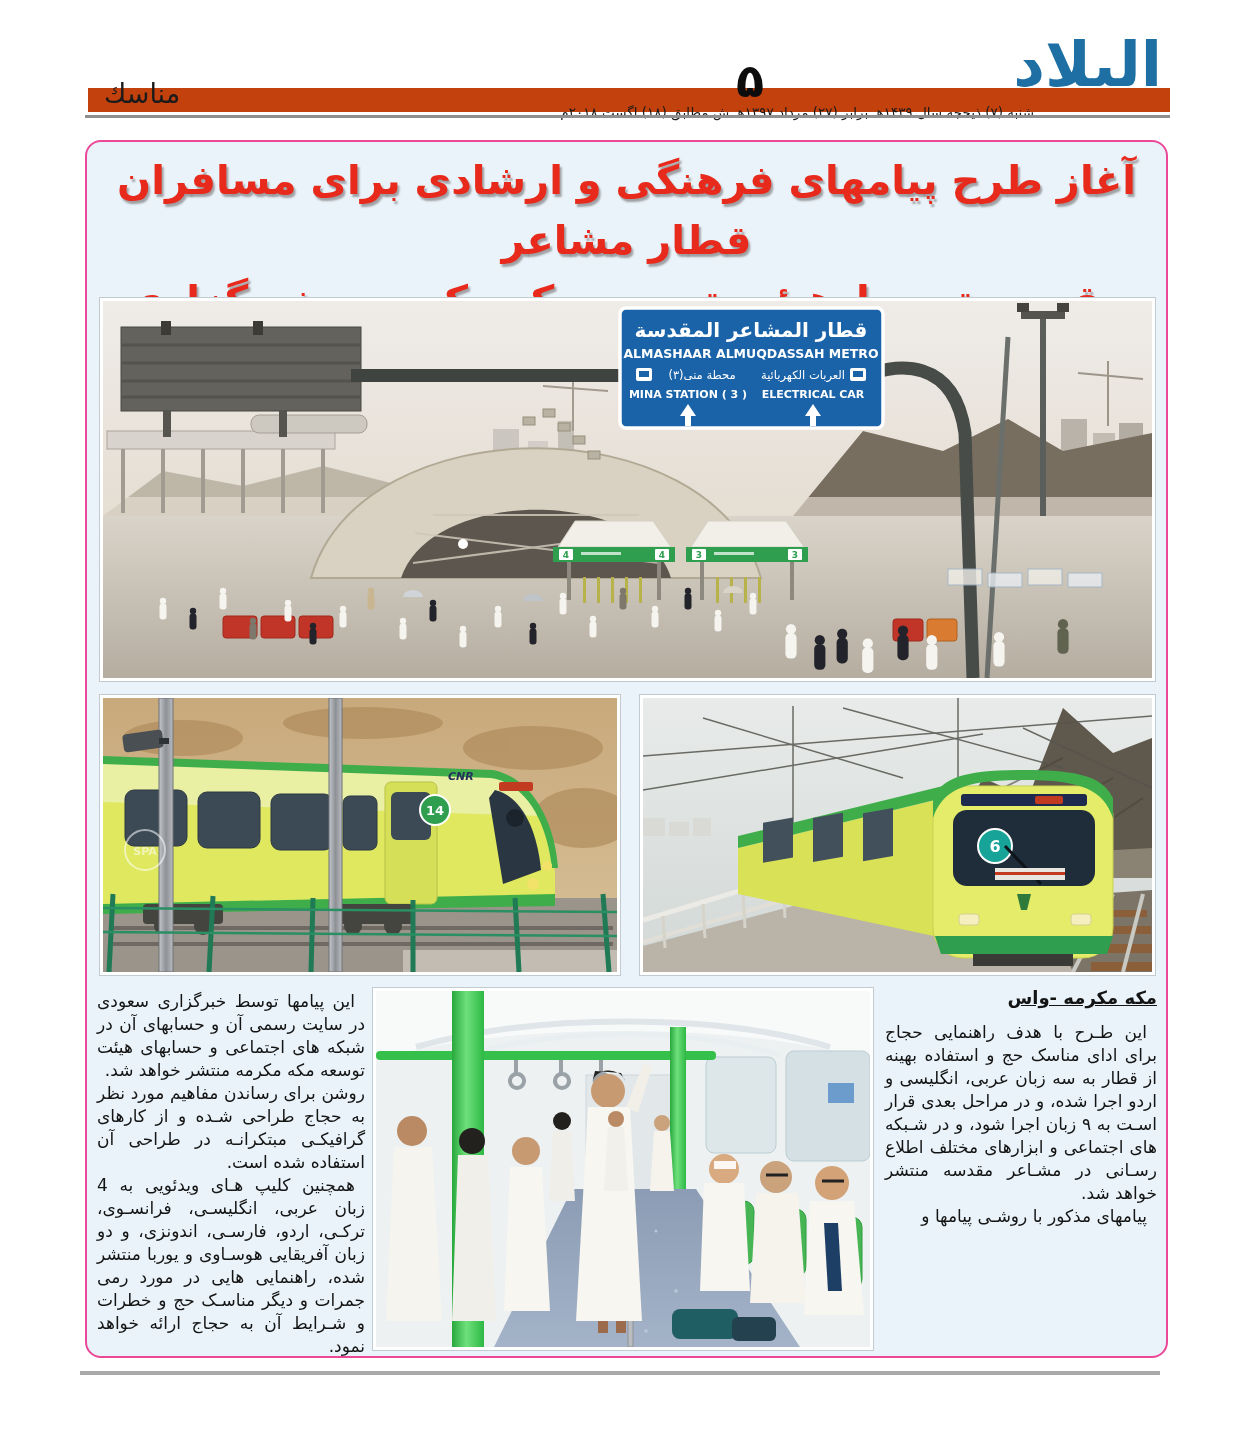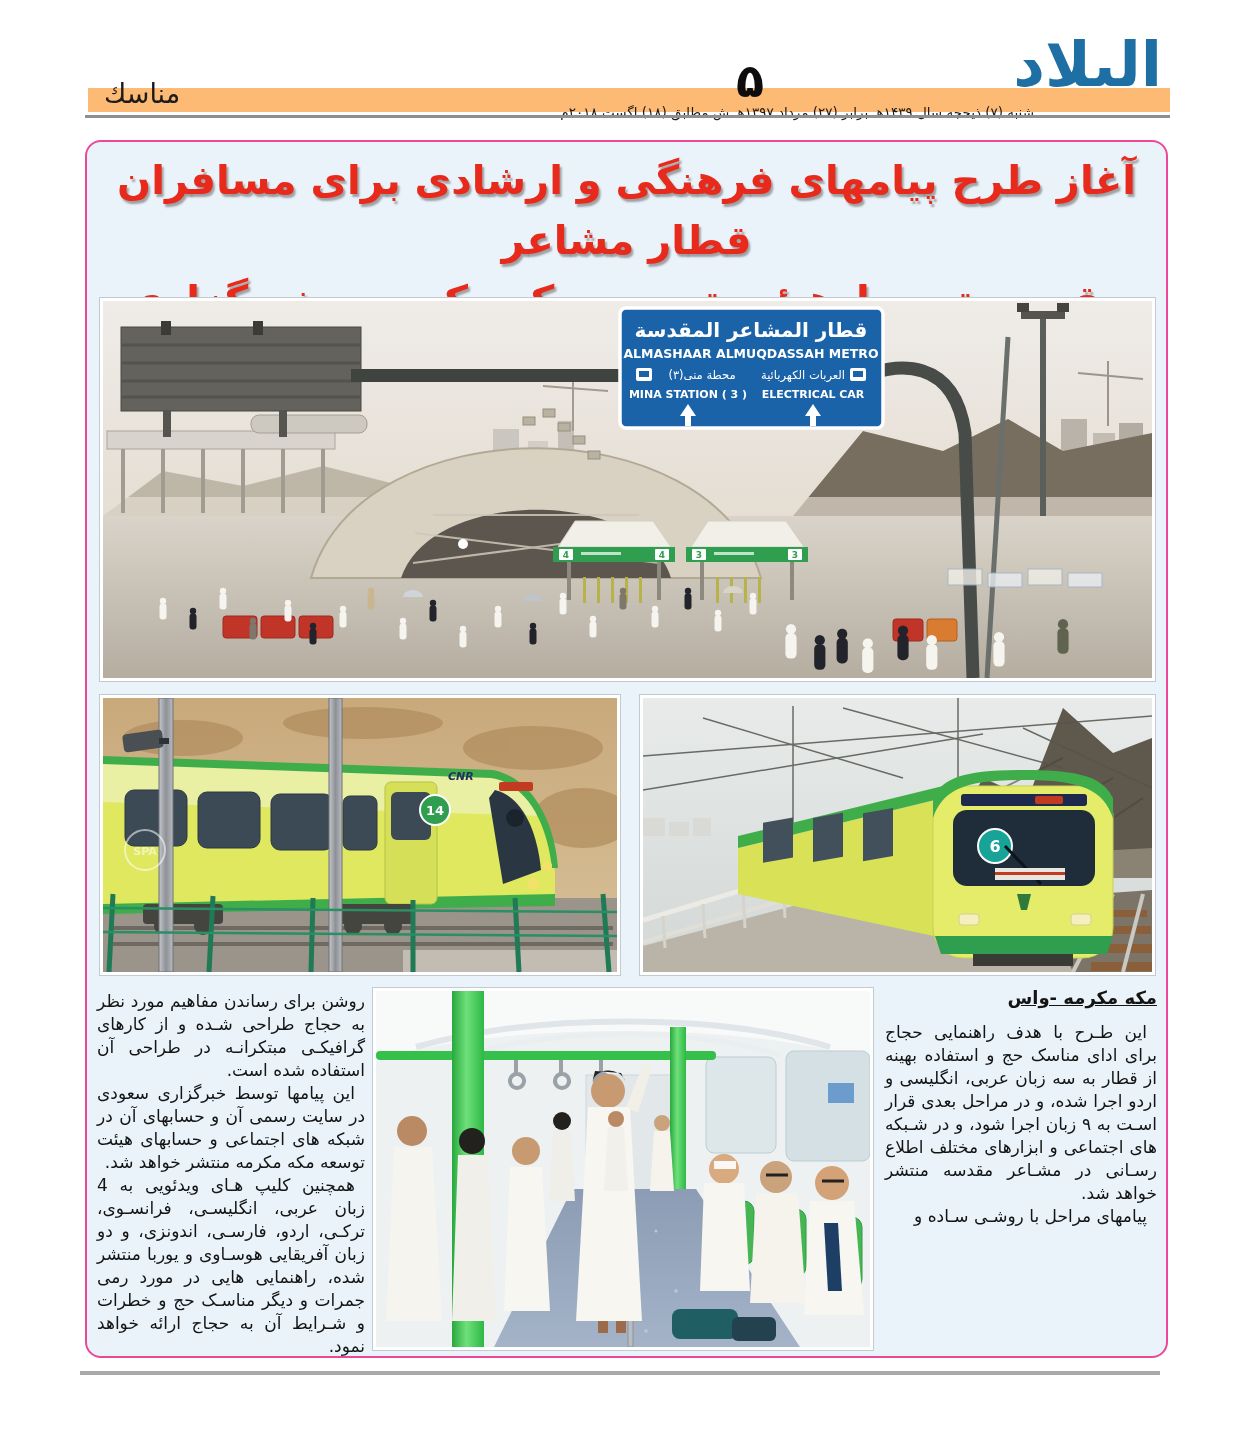--- a/index.html
+++ b/index.html
@@ -1,21 +1,21 @@
 <!DOCTYPE html>
 <html lang="fa"><head>
 <meta charset="utf-8">
 <style>
   html,body{margin:0;padding:0;background:#ffffff;}
   #page{position:relative;width:1256px;height:1430px;background:#fff;overflow:hidden;
         font-family:"DejaVu Sans",sans-serif;}
   
   .logo{position:absolute;top:34px;right:94px;font-size:62px;font-weight:bold;
         color:#1e6fa3;line-height:1;letter-spacing:-2px;}
-  .topbar{position:absolute;left:88px;top:88px;width:1082px;height:24px;background:#fdba74;text-align:right;}
+  .topbar{position:absolute;left:88px;top:88px;width:1082px;height:24px;background:#c2410c;text-align:right;}
   .section-name{position:absolute;left:16px;top:-10px;font-size:27px;color:#1b1b1b;}
   .dateline{position:absolute;right:136px;top:16px;font-size:13.5px;color:#1a1a1a;direction:rtl;white-space:nowrap;}
   .pagenum{position:absolute;left:648px;top:-30px;font-size:46px;font-weight:bold;color:#0d0d0d;line-height:1;}
   .toprule{position:absolute;left:85px;top:115px;width:1085px;height:3px;background:#8f8f8f;}
   
   .mainbox{position:absolute;left:85px;top:140px;width:1083px;height:1218px;box-sizing:border-box;
            background:#e9f3f9;border:2px solid #ec4899;border-radius:16px;}
   .headline{position:absolute;left:0;top:8px;width:100%;text-align:center;color:#e72a1c;
             font-weight:bold;font-size:40px;line-height:60px;direction:rtl;
             text-shadow:2px 3px 2px rgba(70,60,60,.45);}
@@ -510,25 +510,25 @@
           </g>
           <rect x="296" y="318" width="66" height="30" rx="8" fill="#1f5f63"></rect>
           <rect x="356" y="326" width="44" height="24" rx="6" fill="#23414f"></rect>
         </g>
       </svg>
     </div>
 
     <div class="col" style="left:798px;top:844px;width:272px;">
       <p class="dl">مکه مکرمه -واس</p>
       <p>این طـرح با هدف راهنمایی حجاج برای ادای مناسک حج و استفاده بهینه از قطار به سه زبان عربی، انگلیسی و اردو اجرا شده، و در مراحل بعدی قرار اسـت به ۹ زبان اجرا شود، و در شـبکه های اجتماعی و ابزارهای مختلف اطلاع رسـانی در مشـاعر مقدسه منتشر خواهد شد.</p>
-      <p>پیامهای مراحل با روشـی سـاده و</p>
+      <p>پیامهای مذکور با روشـی پیامها و</p>
     </div>
 
     <div class="col" style="left:10px;top:848px;width:268px;">
+      <p>این پیامها توسط خبرگزاری سعودی در سایت رسمی آن و حسابهای آن در شبکه های اجتماعی و حسابهای هیئت توسعه مکه مکرمه منتشر خواهد شد.</p>
       <p style="text-indent:0">روشن برای رساندن مفاهیم مورد نظر به حجاج طراحی شـده و از کارهای گرافیکـی مبتکرانـه در طراحی آن استفاده شده است.</p>
-      <p>این پیامها توسط خبرگزاری سعودی در سایت رسمی آن و حسابهای آن در شبکه های اجتماعی و حسابهای هیئت توسعه مکه مکرمه منتشر خواهد شد.</p>
       <p>همچنین کلیپ هـای ویدئویی به 4 زبان عربی، انگلیسـی، فرانسـوی، ترکـی، اردو، فارسـی، اندونزی، و دو زبان آفریقایی هوسـاوی و یوربا منتشر شده، راهنمایی هایی در مورد رمی جمرات و دیگر مناسـک حج و خطرات و شـرایط آن به حجاج ارائه خواهد نمود.</p>
     </div>
 
   </div>
 
   <div class="botrule"></div>
 </div>
 
 </body></html>

